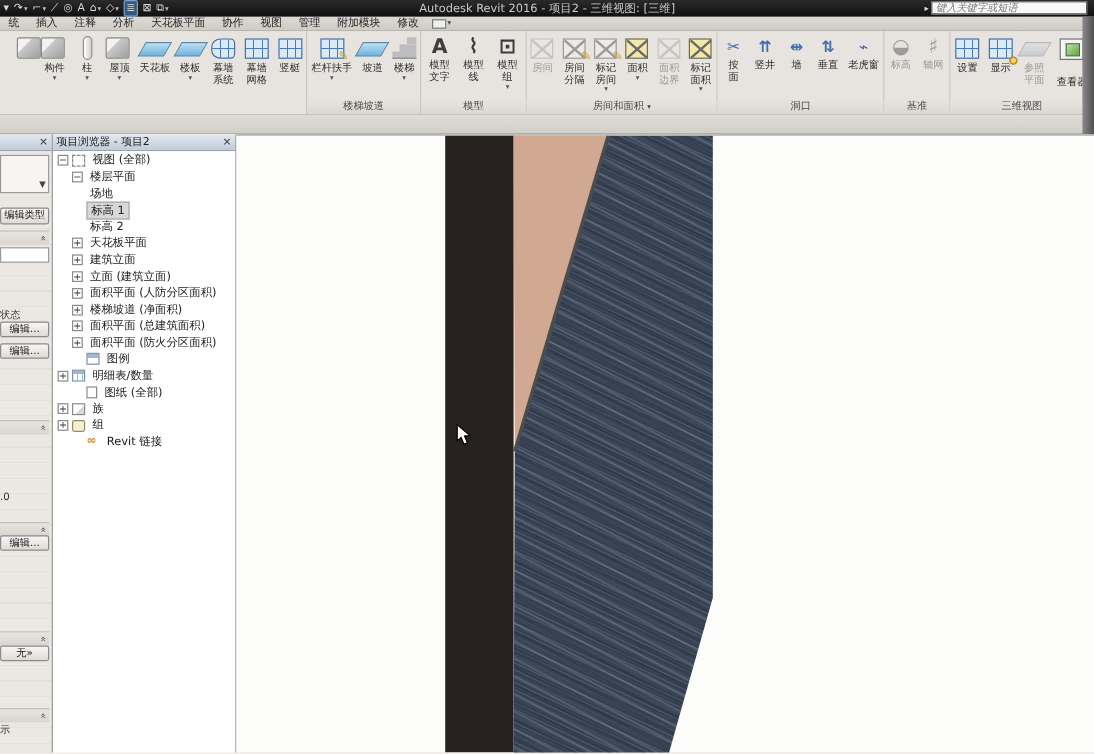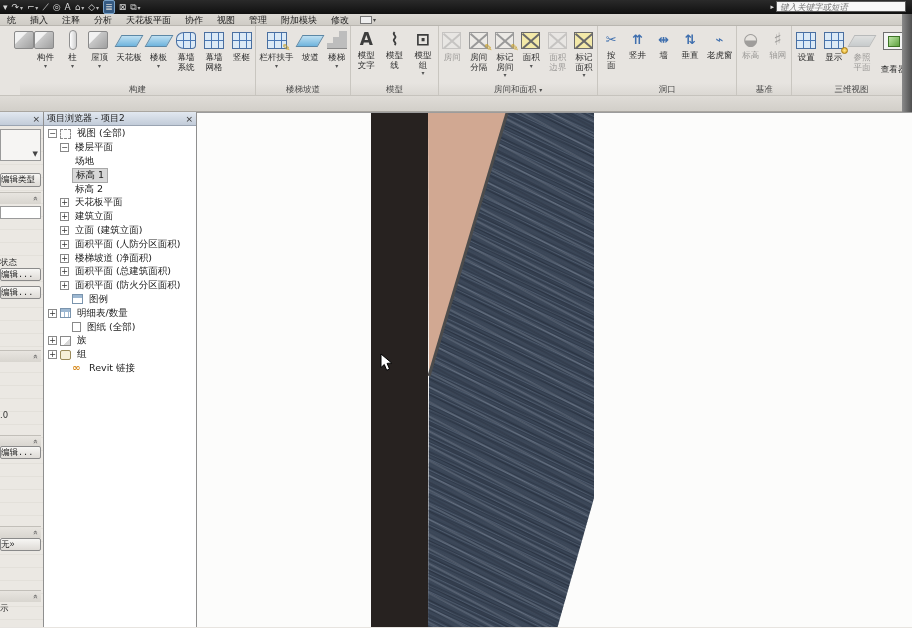--- a/index.html
+++ b/index.html
@@ -74,21 +74,21 @@
     display:flex; align-items:center; font-size:9px; color:#222; padding:0 3px; }
   .panel-header .x { margin-left:auto; font-size:9px; color:#333; cursor:default; }
 
   
   .props { width:44px; flex:none; border-right:1px solid #8f8f8f; background:#ebe8e3; position:relative; overflow:hidden; }
   .props .body { position:absolute; top:14px; left:0; right:0; bottom:0;
     background:repeating-linear-gradient(#ebe8e3 0 12px,#e3e0da 12px 13px); }
   .pfrag { position:absolute; left:0; right:2px; }
   .pfrag.inputrow { background:#fff; border:1px solid #9a9a9a; height:13px; }
   .pfrag.btn { background:linear-gradient(#f7f6f4,#dedbd6); border:1px solid #8a8a8a; border-radius:2px;
-    height:13px; font-size:8.5px; line-height:12px; color:#222;font-family:Liberation Mono, monospace; }
+    height:13px; font-size:8.5px; text-align:center; line-height:12px; color:#222; }
   .pfrag.txt { font-size:8.5px; color:#333; background:transparent; }
   .pfrag.sect { height:12px; background:linear-gradient(#e8e5e0,#d8d5cf); border-top:1px solid #c2bfb9; }
   .pfrag.sect::after { content:"»"; position:absolute; right:3px; top:1px; font-size:8px; color:#555; transform:rotate(-90deg); }
   .pfrag.typebox { background:#f6f5f3; border:1px solid #9a9a9a; }
   .pfrag .ddv { position:absolute; right:2px; bottom:2px; font-size:7px; color:#444; }
 
   
   .browser { width:153px; flex:none; border-right:1px solid #8f8f8f; background:#fff; display:flex; flex-direction:column; }
   .tree { flex:1; background:#fff; padding-top:1px; overflow:hidden; }
   .trow { height:13.8px; display:flex; align-items:center; white-space:nowrap; font-size:9.5px; color:#1a1a1a; }
@@ -121,20 +121,21 @@
       <span class="qi">⌐ <span class="dd">▾</span></span>
       <span class="qi">⟋</span>
       <span class="qi">◎</span>
       <span class="qi">A</span>
       <span class="qi">⌂ <span class="dd">▾</span></span>
       <span class="qi">◇ <span class="dd">▾</span></span>
       <span class="qi active">≣</span>
       <span class="qi">⊠</span>
       <span class="qi">⧉ <span class="dd">▾</span></span>
     </div>
+  <div class="tb-title">Autodesk Revit 2016 -  项目2 - 三维视图: [三维]</div>
   <div class="tb-search">
     <span class="arrow">▸</span>
     <input placeholder="键入关键字或短语" style="">
   </div>
 </div>
 
 <div class="menubar" id="menubar">
     <span class="menutab">统</span>
     <span class="menutab">插入</span>
     <span class="menutab">注释</span>
@@ -207,21 +208,20 @@
           <span class="lbl">幕墙</span>
           <span class="lbl">网格</span>
         </div>
         <div class="rbtn">
           <span class="ic">
             <span class="ic-grid" style="display:block"></span>
           </span>
           <span class="lbl">竖梃</span>
         </div>
       </div>
-      <div class="rlabel">构建</div>
     </div>
     <div class="rgroup" style="width: 95px;">
       <div class="rbtns">
         <div class="rbtn" style="width: 42px;">
           <span class="ic">
             <span class="ic-grid" style="display:block"></span>
             <span class="pencil">✎</span>
           </span>
           <span class="lbl">栏杆扶手</span>
           <span class="dd">▾</span>

